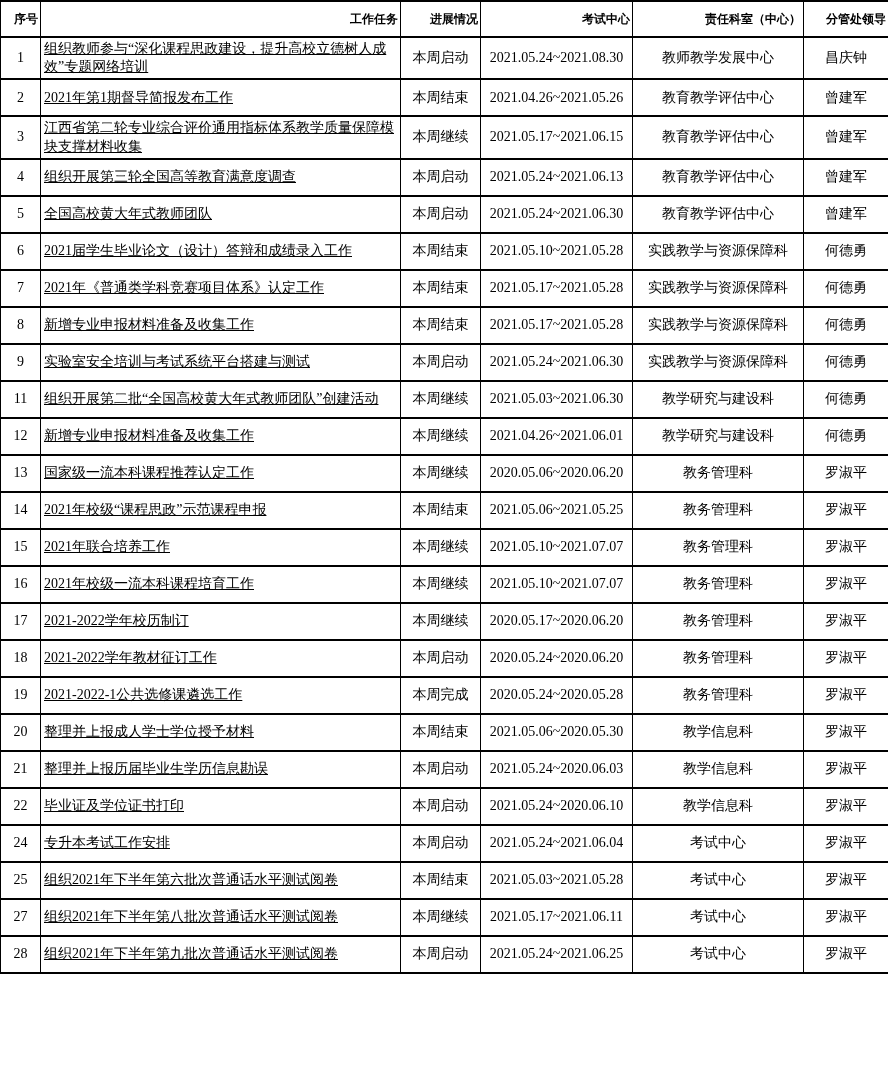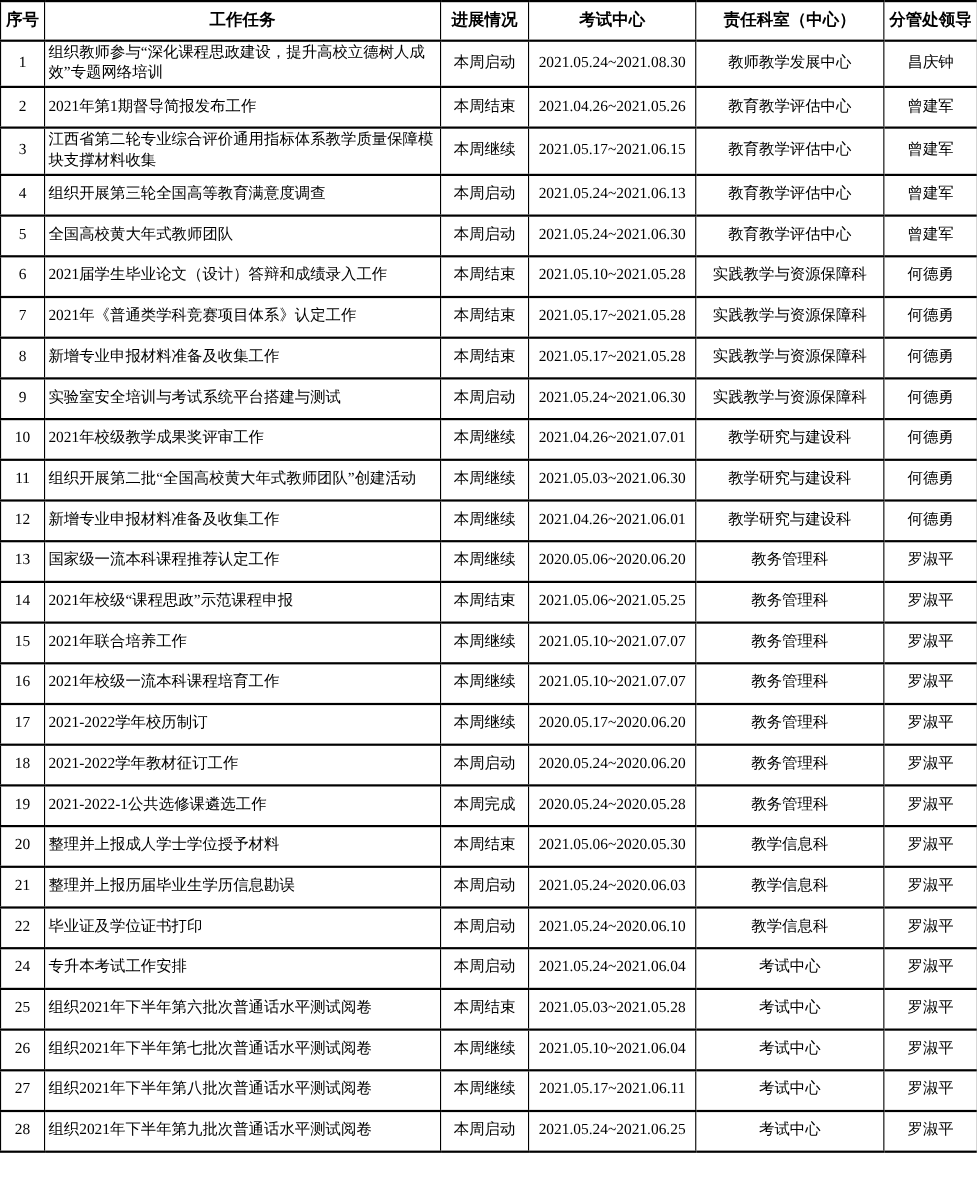--- a/index.html
+++ b/index.html
@@ -22,35 +22,35 @@
   table.work-table th,
   table.work-table td {
     border-left: 1px solid #000;
     border-right: 1px solid #000;
     border-top: 2px solid #000;
     border-bottom: 2px solid #000;
     overflow: hidden;
     word-break: break-all;
   }
   table.work-table th {
-    font-size: 15px;
+    font-size: 12px;
     font-weight: bold;
-    text-align: center;
+    text-align: right;
     height: 30px;
     padding: 2px 2px;
     line-height: 1.2;
   }
   table.work-table td {
     font-size: 14px;
     height: 31px;
     padding: 2px 3px;
     line-height: 1.3;
   }
   td.center { text-align: center; }
-  td.task   { text-align: left; padding-left: 5px; }
+  td.task   { text-align: left; padding-left: 5px; text-decoration: underline; }
 </style>
 </head>
 <body>
 
 <table class="work-table">
   <colgroup>
     <col style="width:40px">
     <col style="width:360px">
     <col style="width:80px">
     <col style="width:152px">
@@ -134,28 +134,20 @@
       </tr>
       <tr>
         <td class="center">9</td>
         <td class="task">实验室安全培训与考试系统平台搭建与测试</td>
         <td class="center">本周启动</td>
         <td class="center">2021.05.24~2021.06.30</td>
         <td class="center">实践教学与资源保障科</td>
         <td class="center">何德勇</td>
       </tr>
       <tr>
-        <td class="center">10</td>
-        <td class="task">2021年校级教学成果奖评审工作</td>
-        <td class="center">本周继续</td>
-        <td class="center">2021.04.26~2021.07.01</td>
-        <td class="center">教学研究与建设科</td>
-        <td class="center">何德勇</td>
-      </tr>
-      <tr>
         <td class="center">11</td>
         <td class="task">组织开展第二批“全国高校黄大年式教师团队”创建活动</td>
         <td class="center">本周继续</td>
         <td class="center">2021.05.03~2021.06.30</td>
         <td class="center">教学研究与建设科</td>
         <td class="center">何德勇</td>
       </tr>
       <tr>
         <td class="center">12</td>
         <td class="task">新增专业申报材料准备及收集工作</td>
@@ -254,28 +246,20 @@
       </tr>
       <tr>
         <td class="center">25</td>
         <td class="task">组织2021年下半年第六批次普通话水平测试阅卷</td>
         <td class="center">本周结束</td>
         <td class="center">2021.05.03~2021.05.28</td>
         <td class="center">考试中心</td>
         <td class="center">罗淑平</td>
       </tr>
       <tr>
-        <td class="center">26</td>
-        <td class="task">组织2021年下半年第七批次普通话水平测试阅卷</td>
-        <td class="center">本周继续</td>
-        <td class="center">2021.05.10~2021.06.04</td>
-        <td class="center">考试中心</td>
-        <td class="center">罗淑平</td>
-      </tr>
-      <tr>
         <td class="center">27</td>
         <td class="task">组织2021年下半年第八批次普通话水平测试阅卷</td>
         <td class="center">本周继续</td>
         <td class="center">2021.05.17~2021.06.11</td>
         <td class="center">考试中心</td>
         <td class="center">罗淑平</td>
       </tr>
       <tr>
         <td class="center">28</td>
         <td class="task">组织2021年下半年第九批次普通话水平测试阅卷</td>

